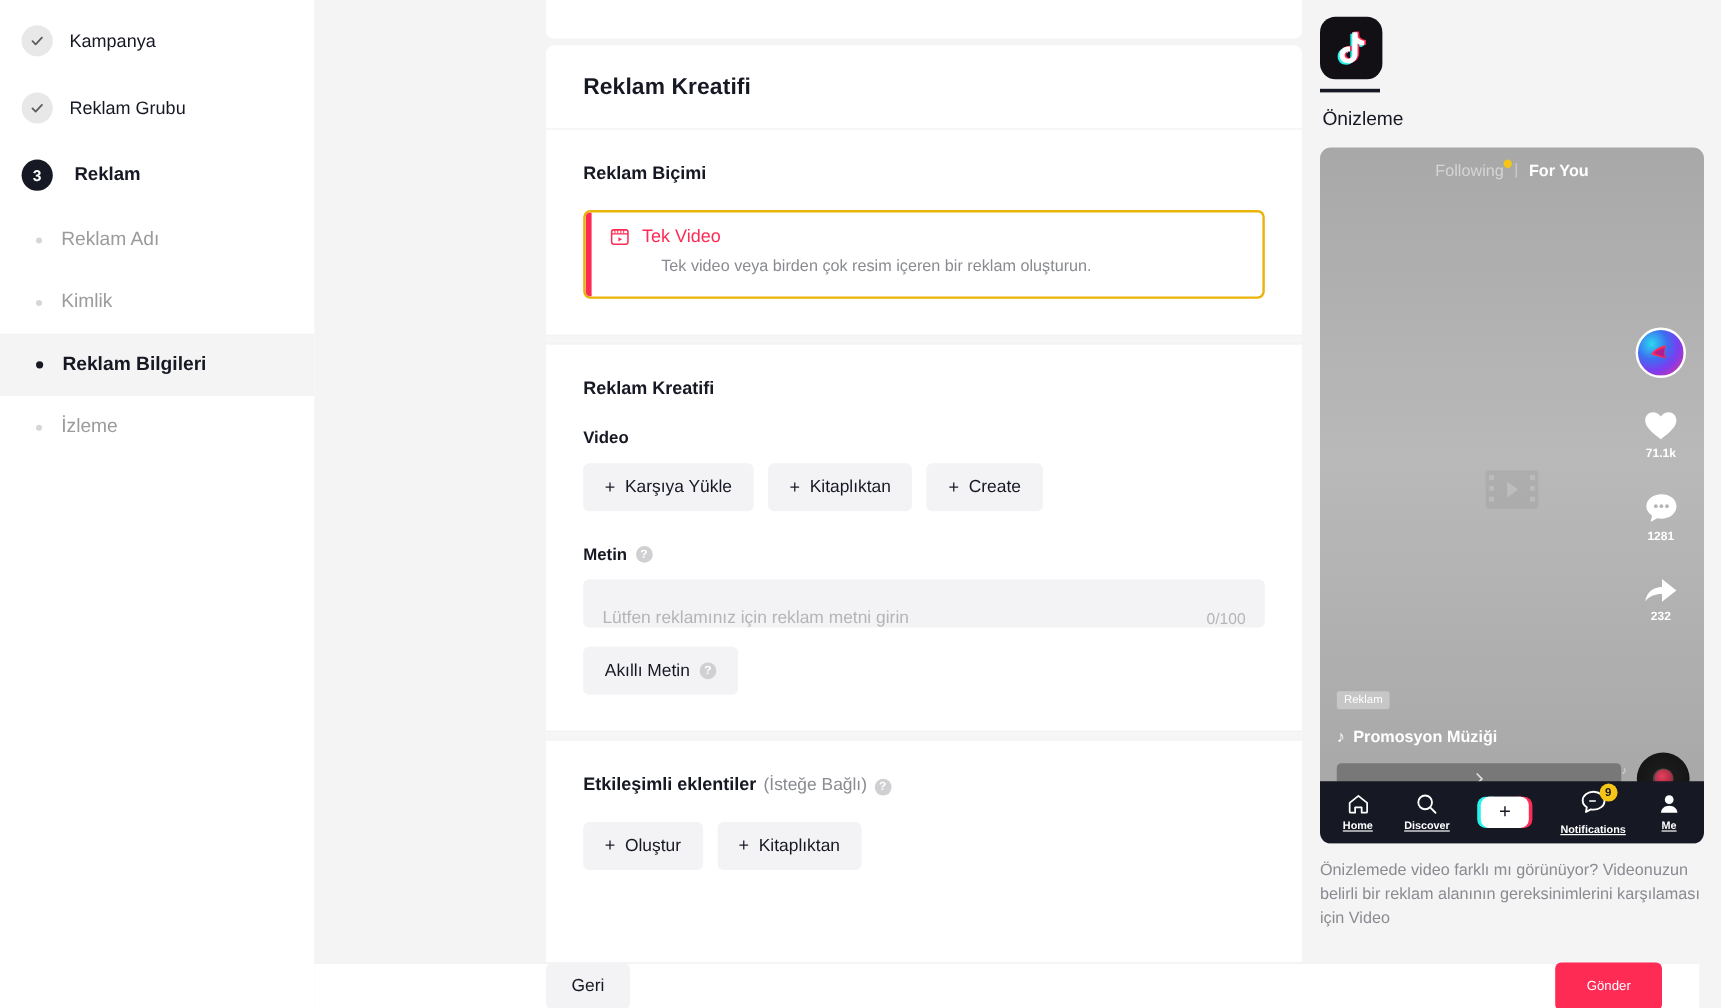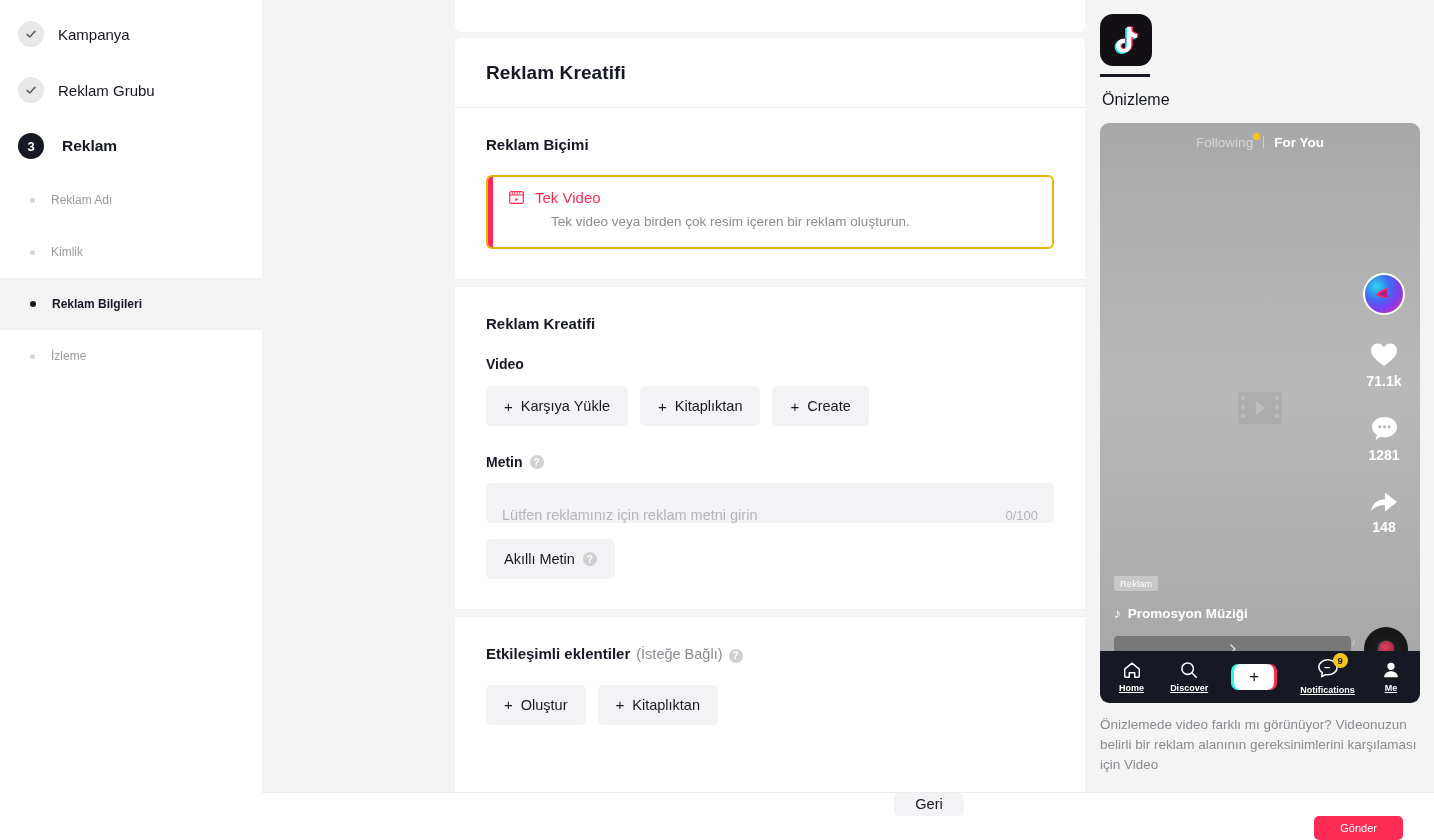--- a/index.html
+++ b/index.html
@@ -29,21 +29,21 @@
   .step-circle.done svg { width: 14px; height: 14px; }
   .step-label { font-size: 15px; color: #161823; }
   .step-row.done .step-label { color: #161823; }
   .step-row.active .step-label { font-weight: 700; font-size: 15.5px; margin-left: 4px; }
 
   .sub-row {
     display: flex; align-items: center; height: 52px; padding-left: 30px; gap: 16px;
     cursor: pointer;
   }
   .sub-dot { width: 5px; height: 5px; border-radius: 50%; background: #d6d6d6; flex: 0 0 5px; }
-  .sub-label { font-size: 12px; color: #9b9b9b; }
+  .sub-label { font-size: 16px; color: #9b9b9b; }
   .sub-row.selected { background: #f4f4f4; }
   .sub-row.selected .sub-dot { background: #161823; width: 6px; height: 6px; flex: 0 0 6px; }
   .sub-row.selected .sub-label { color: #161823; font-weight: 700; }
 
   
   .center-col {
     flex: 1 1 auto; height: 840px; position: relative;
     background: #f4f4f4; overflow: hidden;
   }
   .scroll-area { position: absolute; inset: 0 0 0 0; }
@@ -136,21 +136,21 @@
   }
 
   .rail { position: absolute; right: 12px; top: 150px; width: 48px; text-align: center; }
   .rail-avatar {
     width: 42px; height: 42px; border-radius: 50%; margin: 0 auto;
     background: radial-gradient(circle at 30% 30%, #2bd8f0 0%, #3d6ef0 35%, #7a3df0 60%, #f0308c 100%);
     border: 2px solid #ffffff; display:flex; align-items:center; justify-content:center;
   }
   .rail-item { margin-top: 26px; }
   .rail-item svg { display: block; margin: 0 auto; }
-  .rail-count { font-size: 14px; color: #ffffff; font-weight: 700; margin-top: 4px; }
+  .rail-count { font-size: 10px; color: #ffffff; font-weight: 700; margin-top: 4px; }
 
   .ph-badge {
     position: absolute; left: 14px; bottom: 112px; background: rgba(255,255,255,.32);
     color: #ffffff; font-size: 9.5px; padding: 2px 6px; border-radius: 2px;
   }
   .ph-music {
     position: absolute; left: 14px; bottom: 82px; display: flex; align-items: center;
     gap: 7px; color: #ffffff; font-size: 13.5px; font-weight: 700;
   }
   .ph-cta {
@@ -197,23 +197,23 @@
     border-radius: 50%; background: #f5c518; color: #161823; font-size: 9.5px;
     font-weight: 700; display: flex; align-items: center; justify-content: center;
     padding: 0 3px;
   }
   .preview-note {
     margin-top: 12px; width: 320px; font-size: 13.5px; color: #8a8b91; line-height: 20px;
   }
 
   
   .footer {
-    position: absolute; left: 262px; right: 0; bottom: 0; height: 48px;
+    position: absolute; left: 262px; right: 18px; bottom: 0; height: 38px;
     background: #ffffff; border-top: 1px solid #ededed; z-index: 20;
-    display: flex; align-items: center; padding: 0 31px 0 193px; flex-direction: column;
+    display: flex; align-items: center; padding: 0 31px 0 193px;
   }
   .back-btn {
     background: #f3f3f5; border: none; border-radius: 5px; height: 38px; width: 70px;
     font-size: 14.5px; color: #161823; cursor: pointer; font-family: "Liberation Sans", sans-serif;
   }
   .submit-btn {
     margin-left: auto; background: #fe2c55; border: none; border-radius: 5px;
     height: 40px; padding: 0 26px; color: #ffffff; font-size: 11px;
     cursor: pointer; font-family: "Liberation Sans", sans-serif;
   }
@@ -424,21 +424,21 @@
               <circle cx="15" cy="12.2" r="1.6" fill="#b5b5b5"></circle>
               <circle cx="19.8" cy="12.2" r="1.6" fill="#b5b5b5"></circle>
           </svg>
           <div class="rail-count">1281</div>
         </div>
 
         <div class="rail-item">
           <svg width="30" height="26" viewBox="0 0 30 26">
             <path d="M2 22c1.5-8 7-11.5 14-11.8V3.5L28 13l-12 9.5V16c-6 0-10.5 2-14 6z" fill="#ffffff"></path>
           </svg>
-          <div class="rail-count">148</div>
+          <div class="rail-count">232</div>
         </div>
       </div>
 
       <div class="ph-badge">Reklam</div>
 
       <div class="ph-music">
         <span>♪</span>
         <span>Promosyon Müziği</span>
       </div>
 

